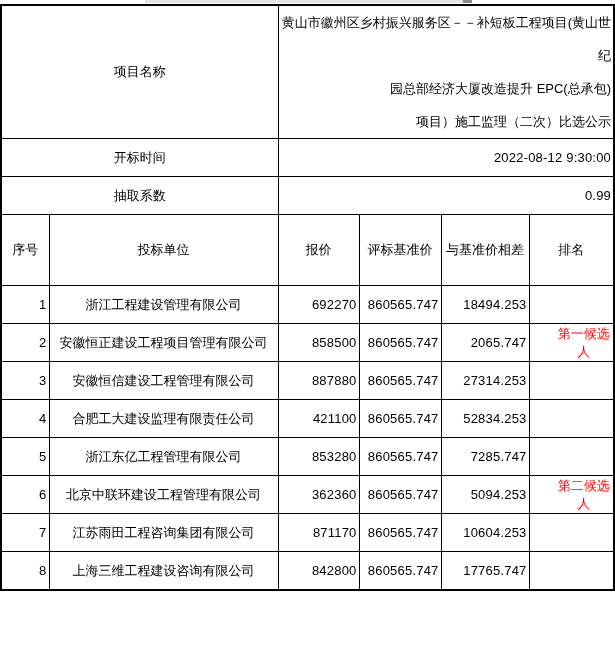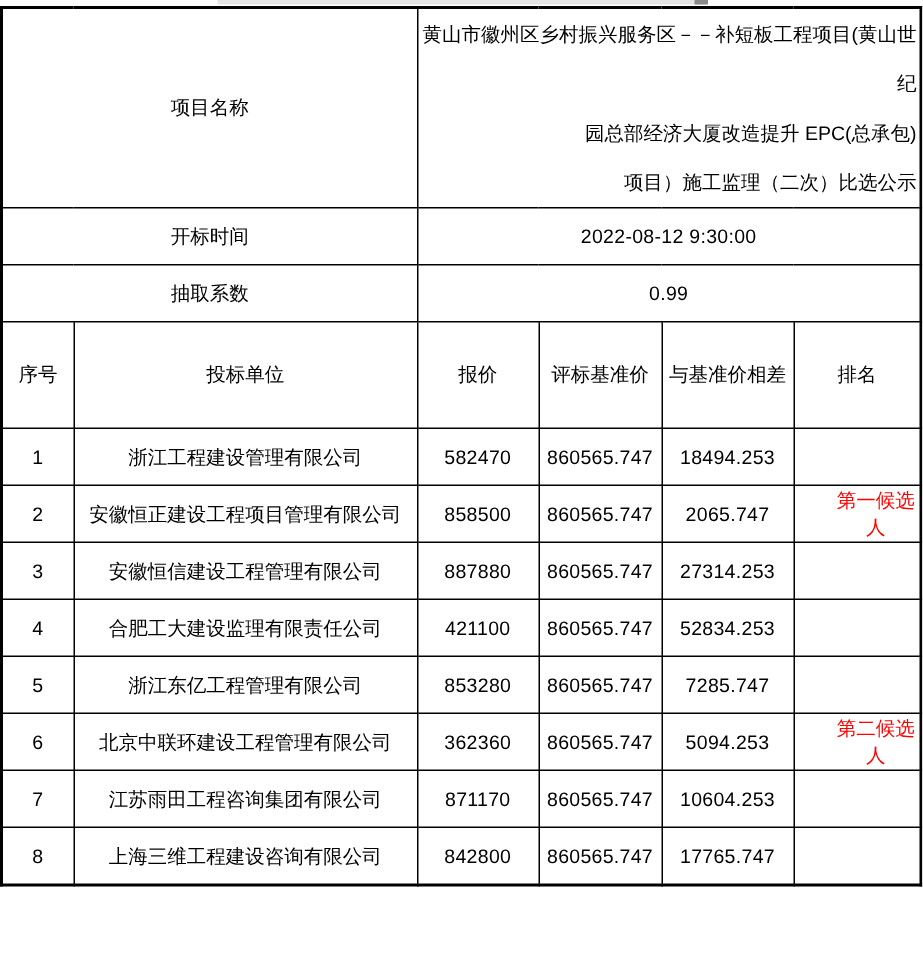--- a/index.html
+++ b/index.html
@@ -52,21 +52,21 @@
   }
   .row-project td { height: 108px; }
   .row-info td    { height: 37px; }
   .row-header td  { height: 70px; margin-left: 32px; }
   .row-data td    { height: 37px; }
   .project-value {
     white-space: pre-line;
     line-height: 33px;
     text-align: right;
   }
-  .num { letter-spacing: 0.2px; }
+  .num { letter-spacing: 0.2px; text-align: right; }
   .rank {
     color: var(--rank-color, #ff0000);
     font-size: 13px;
     padding-left: 27px;
   }
 </style>
 </head>
 <body>
 
 <div class="sheet">
@@ -106,21 +106,21 @@
       <td>投标单位</td>
       <td>报价</td>
       <td>评标基准价</td>
       <td>与基准价相差</td>
       <td>排名</td>
     </tr>
 
     <tr class="row-data">
       <td class="num">1</td>
       <td>浙江工程建设管理有限公司</td>
-      <td class="num">582470</td>
+      <td class="num">692270</td>
       <td class="num">860565.747</td>
       <td class="num">18494.253</td>
       <td class="rank"></td>
     </tr>
     <tr class="row-data">
       <td class="num">2</td>
       <td>安徽恒正建设工程项目管理有限公司</td>
       <td class="num">858500</td>
       <td class="num">860565.747</td>
       <td class="num">2065.747</td>

